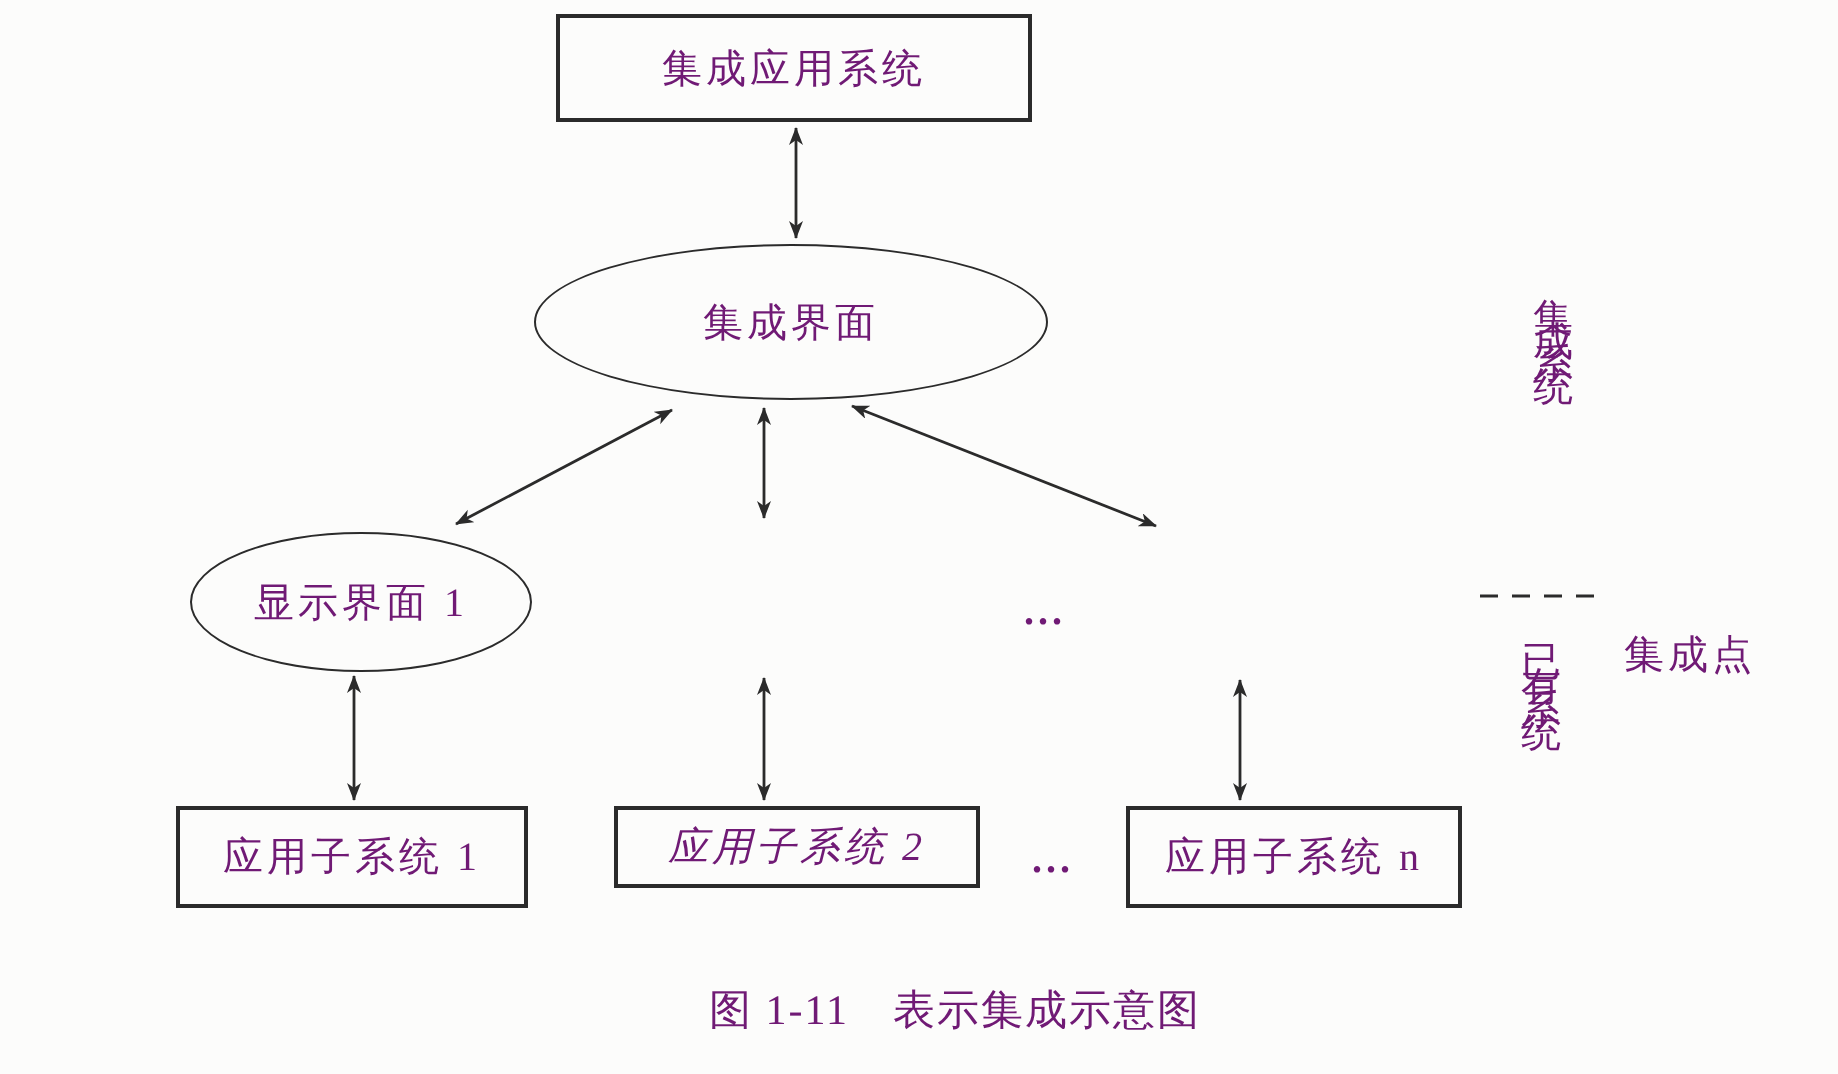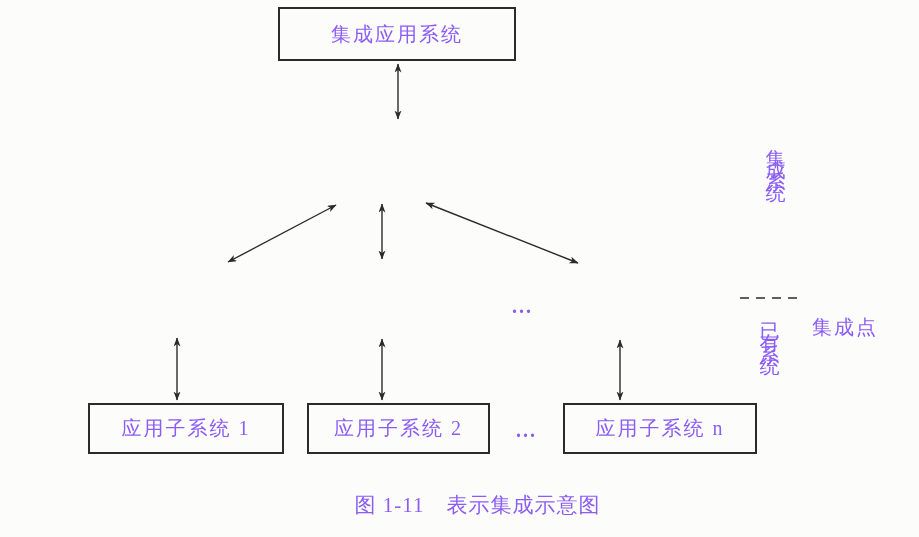--- a/index.html
+++ b/index.html
@@ -2,21 +2,21 @@
 <html><head>
 <meta charset="utf-8">
 <style>
   html, body { margin: 0; padding: 0; }
   .canvas {
     position: relative;
     width: 919px;
     height: 537px;
     background: #fcfcfb;
     font-family: "Liberation Serif", serif;
-    color: #8b5cf6;
+    color: #701a75;
     overflow: hidden;
   }
   .wires {
     position: absolute;
     left: 0; top: 0;
     width: 919px; height: 537px;
   }
   .node {
     position: absolute;
     box-sizing: border-box;
@@ -86,31 +86,37 @@
       <line x1="382" y1="339" x2="382" y2="400" marker-start="url(#ah)" marker-end="url(#ah)"></line>
       <line x1="620" y1="340" x2="620" y2="400" marker-start="url(#ah)" marker-end="url(#ah)"></line>
       <line x1="740" y1="298" x2="801" y2="298" stroke-dasharray="9 7"></line>
     </g>
   </svg>
 
   <div class="node rect" style="left:278px; top:7px; width:238px; height:54px;">
     <span>集成应用系统</span>
   </div>
 
+  <div class="node ellipse" style="left:267px; top:122px; width:257px; height:78px;">
+    <span>集成界面</span>
+  </div>
 
+  <div class="node ellipse" style="left:95px; top:266px; width:171px; height:70px;">
+    <span>显示界面 1</span>
+  </div>
 
   <div class="dots" style="left:512px; top:296px;">...</div>
 
-  <div class="node rect" style="left:88px; top:403px; width:196px; height:51px;">
+  <div class="node rect" style="left:88px; top:403px; width:176px; height:51px;">
     <span>应用子系统 1</span>
   </div>
-  <div class="node rect" style="left:307px; top:403px; width:183px; height:51px;">
+  <div class="node rect" style="left:307px; top:403px; width:183px; height:41px;font-style:italic;">
     <span>应用子系统 2</span>
   </div>
-  <div class="node rect" style="left:563px; top:403px; width:194px; height:51px;text-align:center;">
+  <div class="node rect" style="left:563px; top:403px; width:168px; height:51px;text-align:center;">
     <span>应用子系统 n</span>
   </div>
 
   <div class="dots" style="left:516px; top:420px;">...</div>
 
   <div class="vlabel" style="left:766px; top:133px; height:130px;">集成系统</div>
   <div class="vlabel" style="left:760px; top:306px; height:130px;">已有系统</div>
 
   <div class="hlabel" style="left:812px; top:286px;">集成点</div>
 

